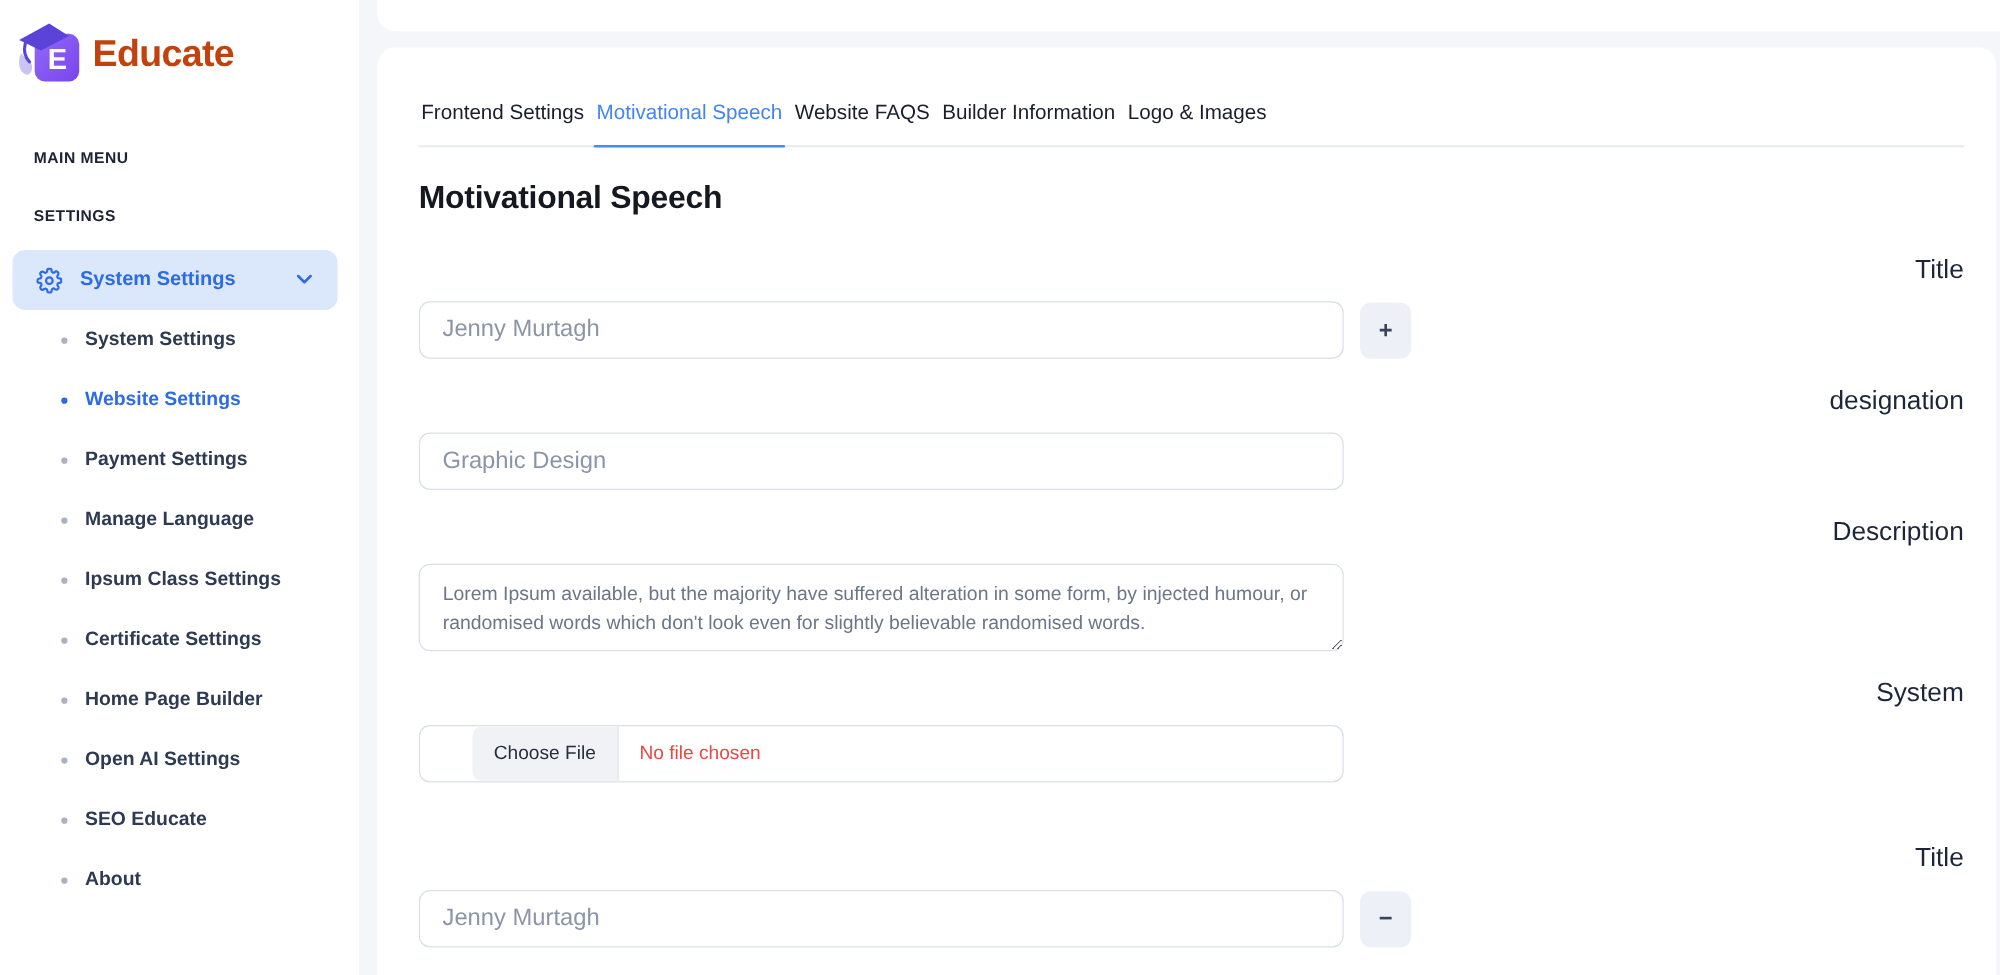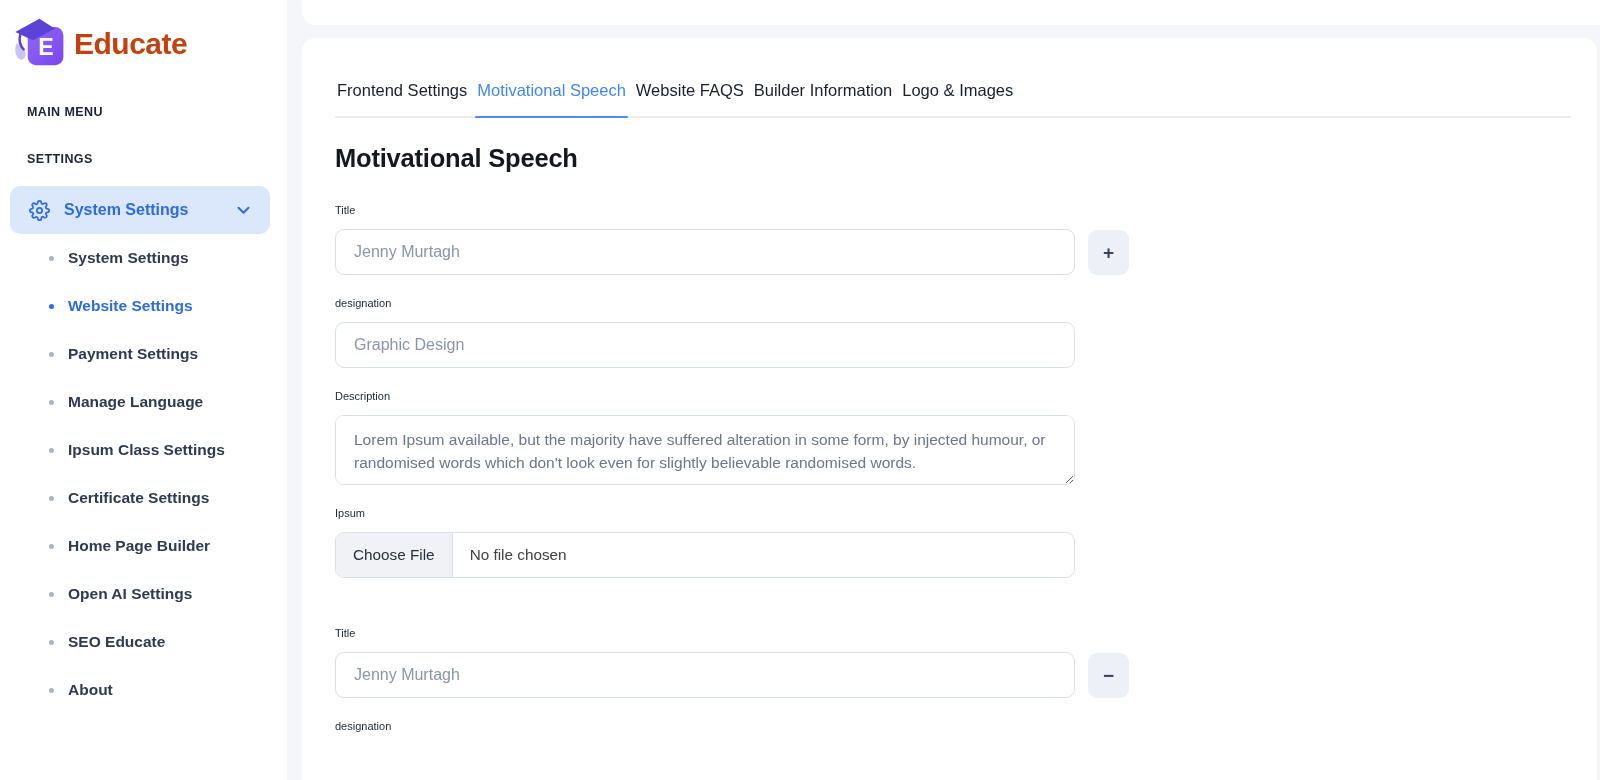--- a/index.html
+++ b/index.html
@@ -16,21 +16,21 @@
     background: #ffffff; z-index: 2;
   }
   .brand { display: flex; align-items: center; padding: 10px 14px 0 12px; height: 78px; cursor: pointer; }
   .brand-logo { width: 58px; height: 58px; flex: 0 0 auto; }
   .brand-name { font-size: 30px; font-weight: 800; color: #c2410c; letter-spacing: -0.5px; margin-left: 4px; }
 
   .side-section-label {
     padding: 0 27px; font-size: 12.5px; font-weight: 700; color: #1b2335;
     letter-spacing: 0.4px;
   }
-  .side-section-label.first { margin-top: 27px; }
+  .side-section-label.first { margin-top: 41px; }
   .side-section-label.second { margin-top: 33px; }
 
   .parent-item {
     margin: 20px 17px 0 10px; height: 48px; border-radius: 10px;
     background: #dbe7fb; color: #2d6be4;
     display: flex; align-items: center; padding: 0 20px 0 19px;
     font-weight: 700; font-size: 16px; cursor: pointer;
   }
   .parent-item .gear { width: 21px; height: 21px; display: block; }
   .parent-item .parent-label { margin-left: 14px; }
@@ -75,30 +75,30 @@
     height: 2.5px; background: #4c8bf5; border-radius: 2px;
   }
 
   .page-title {
     margin-top: 26px; font-size: 25.5px; font-weight: 700;
     color: #14181f; letter-spacing: -0.2px;
   }
 
   
   .field-label {
-    display: block; margin: 22px 0 13px; font-size: 11px;
-    font-weight: 500; color: #1c2638;
+    display: block; margin: 22px 0 13px; font-size: 21px;
+    font-weight: 500; color: #1c2638; text-align: right;
   }
   .field-label.first-of-page { margin-top: 31px; }
   .section-2 .field-label.sec-top { margin-top: 49px; }
 
   .input-row { display: flex; align-items: center; }
   .text-input {
     width: 740px; height: 46px; border: 1px solid #d9dfe9; border-radius: 9px;
-    padding: 0 18px; font-size: 16px; color: #3a4354; background: #fff;
+    padding: 0 18px; font-size: 19px; color: #3a4354; background: #fff;
     font-family: "Liberation Sans", sans-serif; outline: none;
   }
   .text-input::placeholder { color: #8a95a8; opacity: 1; }
 
   .icon-btn {
     width: 41px; height: 45px; margin-left: 13px; flex: 0 0 auto;
     background: #edf1f7; border: none; border-radius: 9px;
     font-size: 19px; font-weight: 600; color: #39445c; cursor: pointer;
     line-height: 1; font-family: "Liberation Sans", sans-serif;
   }
@@ -108,29 +108,30 @@
     padding: 12px 18px; font-size: 15.5px; line-height: 1.5; color: #6b7688;
     font-family: "Liberation Sans", sans-serif; resize: vertical; outline: none;
     display: block;
   }
   .desc-textarea::placeholder { color: #6b7688; opacity: 1; }
 
   .file-box {
     width: 740px; height: 46px; border: 1px solid #d9dfe9; border-radius: 9px;
     display: flex; align-items: stretch; overflow: hidden; background: #fff;
     cursor: pointer;
+    padding-left: 42px;
   }
   .file-btn {
     background: #f1f2f5; border-right: 1px solid #d8dde6;
     padding: 0 17px; display: flex; align-items: center;
     font-size: 15.3px; color: #262f3f; border-radius: 8px 0 0 8px;
   }
   .file-status {
     display: flex; align-items: center; padding-left: 17px;
-    font-size: 15.3px; color: #404040;
+    font-size: 15.3px; color: #ef4444;
   }
 </style>
 </head>
 <body>
 
 <aside class="sidebar">
   <div class="brand">
     <span>
       <svg class="brand-logo" viewBox="0 0 70 66">
         <defs>
@@ -232,21 +233,21 @@
         <input class="text-input" type="text" placeholder="Jenny Murtagh" style="">
         <button class="icon-btn">+</button>
       </div>
 
       <label class="field-label">designation</label>
       <input class="text-input" type="text" placeholder="Graphic Design" style="">
 
       <label class="field-label">Description</label>
       <textarea class="desc-textarea" placeholder="Lorem Ipsum available, but the majority have suffered alteration in some form, by injected humour, or randomised words which don't look even for slightly believable randomised words." style=""></textarea>
 
-      <label class="field-label">Ipsum</label>
+      <label class="field-label">System</label>
       <div class="file-box">
         <span class="file-btn">Choose File</span>
         <span class="file-status">No file chosen</span>
       </div>
     </div>
 
     <div class="form-section section-2">
       <label class="field-label sec-top">Title</label>
       <div class="input-row">
         <input class="text-input" type="text" placeholder="Jenny Murtagh" style="">

